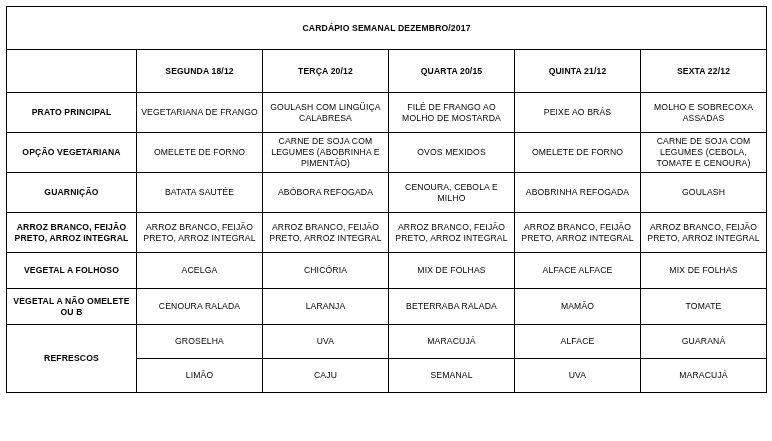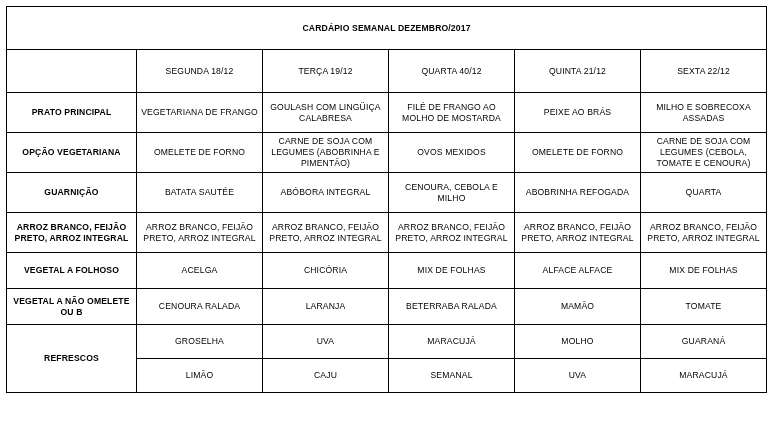--- a/index.html
+++ b/index.html
@@ -36,21 +36,21 @@
     padding: 3px 4px;
     letter-spacing: 0.15px;
   }
   .title-cell {
     font-weight: bold;
     font-size: 10.2px;
     height: 36px;
     letter-spacing: 0.3px;
   }
   .day-head {
-    font-weight: normal;
+    font-weight: bold;
     font-size: 9.2px;
     height: 36px;
     letter-spacing: 0.2px;
   }
   .row-label {
     font-weight: bold;
     text-align: left;
     font-size: 8.8px;
     padding-left: 5px;
     letter-spacing: 0.1px;
@@ -83,51 +83,51 @@
       <col class="col-day">
       <col class="col-day">
     </colgroup>
     <tbody>
       <tr>
         <td class="title-cell" colspan="6">CARDÁPIO SEMANAL DEZEMBRO/2017</td>
       </tr>
       <tr>
         <td class="corner-cell day-head"></td>
         <td class="day-head">SEGUNDA  18/12</td>
-        <td class="day-head">TERÇA 19/12</td>
-        <td class="day-head">QUARTA 40/12</td>
+        <td class="day-head">TERÇA 20/12</td>
+        <td class="day-head">QUARTA 20/15</td>
         <td class="day-head">QUINTA 21/12</td>
         <td class="day-head">SEXTA 22/12</td>
       </tr>
 
       <tr class="r-tall">
         <td class="row-label">PRATO PRINCIPAL</td>
         <td>VEGETARIANA DE FRANGO</td>
         <td>GOULASH COM LINGÜIÇA CALABRESA</td>
         <td>FILÉ DE FRANGO AO MOLHO DE MOSTARDA</td>
         <td>PEIXE AO BRÁS</td>
-        <td>MILHO E SOBRECOXA ASSADAS</td>
+        <td>MOLHO E SOBRECOXA ASSADAS</td>
       </tr>
 
       <tr class="r-tall">
         <td class="row-label">OPÇÃO VEGETARIANA</td>
         <td>OMELETE DE FORNO</td>
         <td>CARNE DE SOJA COM LEGUMES (ABOBRINHA E PIMENTÃO)</td>
         <td>OVOS MEXIDOS</td>
         <td>OMELETE DE FORNO</td>
         <td>CARNE DE SOJA COM LEGUMES (CEBOLA, TOMATE E CENOURA)</td>
       </tr>
 
       <tr class="r-tall">
         <td class="row-label">GUARNIÇÃO</td>
         <td>BATATA SAUTÉE</td>
-        <td>ABÓBORA INTEGRAL</td>
+        <td>ABÓBORA REFOGADA</td>
         <td>CENOURA, CEBOLA E MILHO</td>
         <td>ABOBRINHA REFOGADA</td>
-        <td>QUARTA</td>
+        <td>GOULASH</td>
       </tr>
 
       <tr class="r-tall">
         <td class="row-label">ARROZ BRANCO, FEIJÃO PRETO, ARROZ INTEGRAL</td>
         <td>ARROZ BRANCO, FEIJÃO PRETO, ARROZ INTEGRAL</td>
         <td>ARROZ BRANCO, FEIJÃO PRETO, ARROZ INTEGRAL</td>
         <td>ARROZ BRANCO, FEIJÃO PRETO, ARROZ INTEGRAL</td>
         <td>ARROZ BRANCO, FEIJÃO PRETO, ARROZ INTEGRAL</td>
         <td>ARROZ BRANCO, FEIJÃO PRETO, ARROZ INTEGRAL</td>
       </tr>
@@ -148,21 +148,21 @@
         <td>BETERRABA RALADA</td>
         <td>MAMÃO</td>
         <td>TOMATE</td>
       </tr>
 
       <tr class="r-small">
         <td class="row-label center" rowspan="2">REFRESCOS</td>
         <td>GROSELHA</td>
         <td>UVA</td>
         <td>MARACUJÁ</td>
-        <td>MOLHO</td>
+        <td>ALFACE</td>
         <td>GUARANÁ</td>
       </tr>
 
       <tr class="r-small">
         <td>LIMÃO</td>
         <td>CAJU</td>
         <td>SEMANAL</td>
         <td>UVA</td>
         <td>MARACUJÁ</td>
       </tr>

